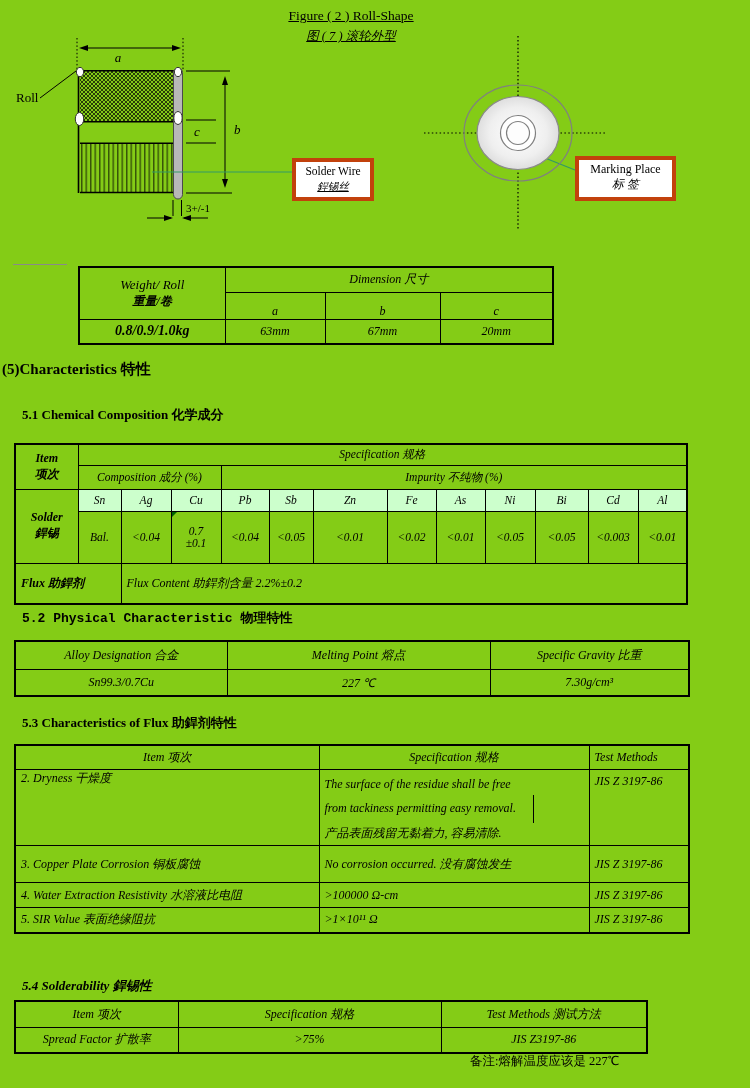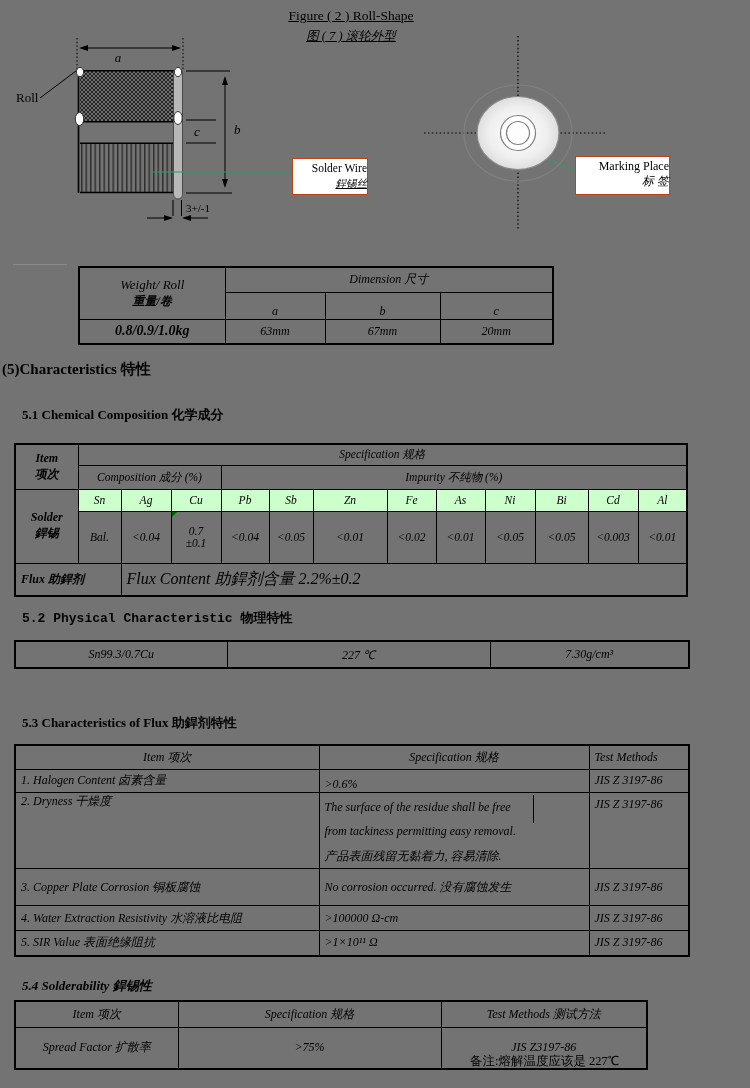--- a/index.html
+++ b/index.html
@@ -1,32 +1,32 @@
 <!DOCTYPE html>
 <html><head>
 <meta charset="utf-8">
 <style>
   html,body{margin:0;padding:0;}
   body{width:750px;height:1088px;background:#fff;font-family:"Liberation Serif",serif;color:#000;}
-  #page{position:relative;width:750px;height:1088px;overflow:hidden;background:#737373;}
+  #page{position:relative;width:750px;height:1088px;overflow:hidden;background:#84cc16;}
   .abs{position:absolute;}
   .ctr{text-align:center;}
   .u{text-decoration:underline;}
   .b{font-weight:bold;}
   .i{font-style:italic;}
   .pre{white-space:pre-line;}
   .heading{font-weight:bold;font-size:13px;}
   .h-main{font-weight:bold;font-size:15px;}
   table{border-collapse:collapse;table-layout:fixed;font-style:italic;font-size:12px;}
   table.outer2{border:2px solid #000;}
   td{border:1px solid #000;text-align:center;vertical-align:middle;padding:0 2px;overflow:hidden;}
   td.left{text-align:left;padding-left:5px;}
   td.top{vertical-align:top;}
   .greenfill{background:#ccffcc;}
-  .labelbox{border:1px solid #c2410c;background:#fff;text-align:right;font-size:11.5px;line-height:15px;padding-top:2px;}
+  .labelbox{border:4px solid #c2410c;background:#fff;text-align:center;font-size:11.5px;line-height:15px;padding-top:2px;}
   .diagram-label{font-size:13px;}
   .small-label{font-size:11px;}
   .cu-flag{position:absolute;left:0;top:0;width:0;height:0;border-left:5px solid #006600;border-bottom:5px solid transparent;}
   .remark{font-size:12.5px;}
 </style>
 </head>
 <body>
 
 <div id="page">
 
@@ -195,36 +195,41 @@
       <td>&lt;0.04</td>
       <td>&lt;0.05</td>
       <td>&lt;0.01</td>
       <td>&lt;0.02</td>
       <td>&lt;0.01</td>
       <td>&lt;0.05</td>
       <td>&lt;0.05</td>
       <td>&lt;0.003</td>
       <td>&lt;0.01</td>
     </tr>
-    <tr style="height:33px;">
+    <tr style="height:41px;">
       <td colspan="2" class="left b" style="font-size:12px;">Flux 助銲剂</td>
-      <td colspan="11" class="left" style="font-size:16px;">Flux Content 助銲剂含量 2.2%±0.2</td>
+      <td colspan="11" class="left" style="font-size:12px;">Flux Content 助銲剂含量 2.2%±0.2</td>
     </tr>
   </tbody>
     </table>
 
   <div class="abs heading" style="left:22px;top:609px;font-family:Liberation Mono, monospace;">5.2 Physical Characteristic 物理特性</div>
 
   <table class="abs outer2" style="left:14px;top:640px;width:674px;">
     <colgroup>
         <col style="width:212px">
         <col style="width:263px">
         <col style="width:199px">
       </colgroup>
     <tbody>
+        <tr style="height:28px;">
+      <td>Alloy Designation 合金</td>
+      <td>Melting Point 熔点</td>
+      <td>Specific Gravity 比重</td>
+    </tr>
     <tr style="height:27px;">
       <td>Sn99.3/0.7Cu</td>
       <td>227 ℃</td>
       <td>7.30g/cm³</td>
     </tr>
   </tbody>
     </table>
 
   <div class="abs heading" style="left:22px;top:714px;">5.3 Characteristics of Flux 助銲剂特性</div>
 
@@ -232,25 +237,20 @@
     <colgroup>
         <col style="width:304px">
         <col style="width:270px">
         <col style="width:100px">
       </colgroup>
     <tbody>
         <tr style="height:24px;">
       <td>Item 项次</td>
       <td>Specification 规格</td>
       <td class="left">Test Methods</td>
-    </tr>
-    <tr style="height:23px;">
-      <td class="left">1. Halogen Content  卤素含量</td>
-      <td class="left" style="vertical-align:bottom;">&gt;0.6%</td>
-      <td class="left">JIS Z 3197-86</td>
     </tr>
     <tr style="height:74px;">
       <td class="left top">2. Dryness  干燥度</td>
       <td class="left top" style="line-height:24.5px;padding-top:2px;">
         <div>The surface of the residue shall be free</div>
         <div>from tackiness permitting easy removal.</div>
         <div>产品表面残留无黏着力, 容易清除.</div>
       </td>
       <td class="left top" style="padding-top:4px;">JIS Z 3197-86</td>
     </tr>
@@ -281,21 +281,21 @@
         <col style="width:163px">
         <col style="width:263px">
         <col style="width:206px">
       </colgroup>
     <tbody>
         <tr style="height:26px;">
       <td>Item 项次</td>
       <td>Specification 规格</td>
       <td>Test Methods 测试方法</td>
     </tr>
-    <tr style="height:42px;">
+    <tr style="height:26px;">
       <td>Spread Factor 扩散率</td>
       <td>&gt;75%</td>
       <td>JIS Z3197-86</td>
     </tr>
   </tbody>
     </table>
 
   <div class="abs remark" style="left:470px;top:1053px;">备注:熔解温度应该是 227℃</div>
 
 </div>

